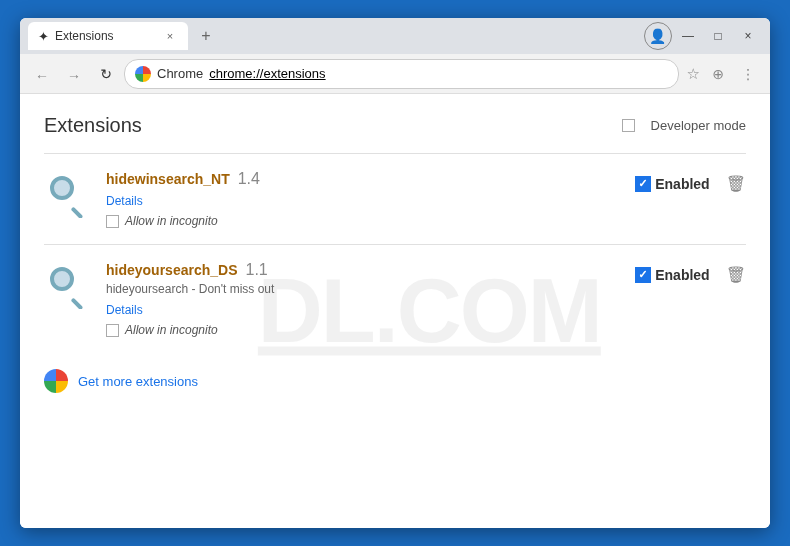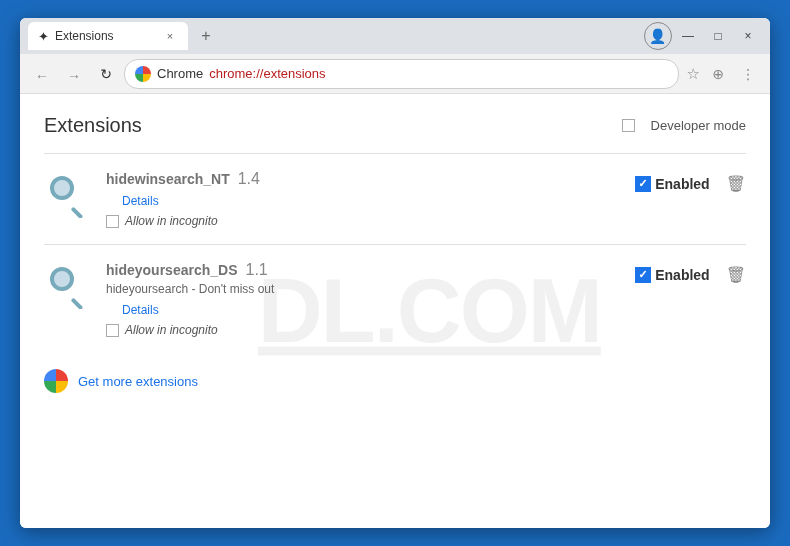--- a/index.html
+++ b/index.html
@@ -133,21 +133,21 @@
       color: #333;
     }
     .address-chrome-icon {
       width: 16px;
       height: 16px;
       border-radius: 50%;
       background: conic-gradient(#ea4335 0deg 90deg, #fbbc04 90deg 180deg, #34a853 180deg 270deg, #4285f4 270deg 360deg);
       flex-shrink: 0;
     }
     .address-chrome { color: #333; font-weight: 500; }
-    .address-url { color: #b91c1c; }
+    .address-url { color: #000000; text-decoration: underline; }
     .nav-star {
       color: #888;
       font-size: 15px;
       margin-left: 4px;
       cursor: pointer;
     }
     .nav-extra {
       display: flex;
       gap: 2px;
     }
@@ -252,39 +252,38 @@
     }
     .ext-name-row {
       display: flex;
       align-items: center;
       gap: 8px;
       margin-bottom: 3px;
     }
     .ext-name {
       font-size: 14px;
       font-weight: 600;
-      color: #737373;
+      color: #a16207;
     }
     .ext-version {
       font-size: 16px;
       color: #888;
     }
     .ext-desc {
       font-size: 12px;
       color: #666;
       margin-bottom: 4px;
     }
     .ext-details {
       font-size: 12px;
       color: #1a73e8;
       text-decoration: none;
       cursor: pointer;
       display: inline-block;
       margin-bottom: 6px;
-      margin-left: 16px;
     }
     .ext-incognito {
       display: flex;
       align-items: center;
       gap: 6px;
       font-size: 12px;
       color: #555;
       font-style: italic;
     }
     .incognito-checkbox {

